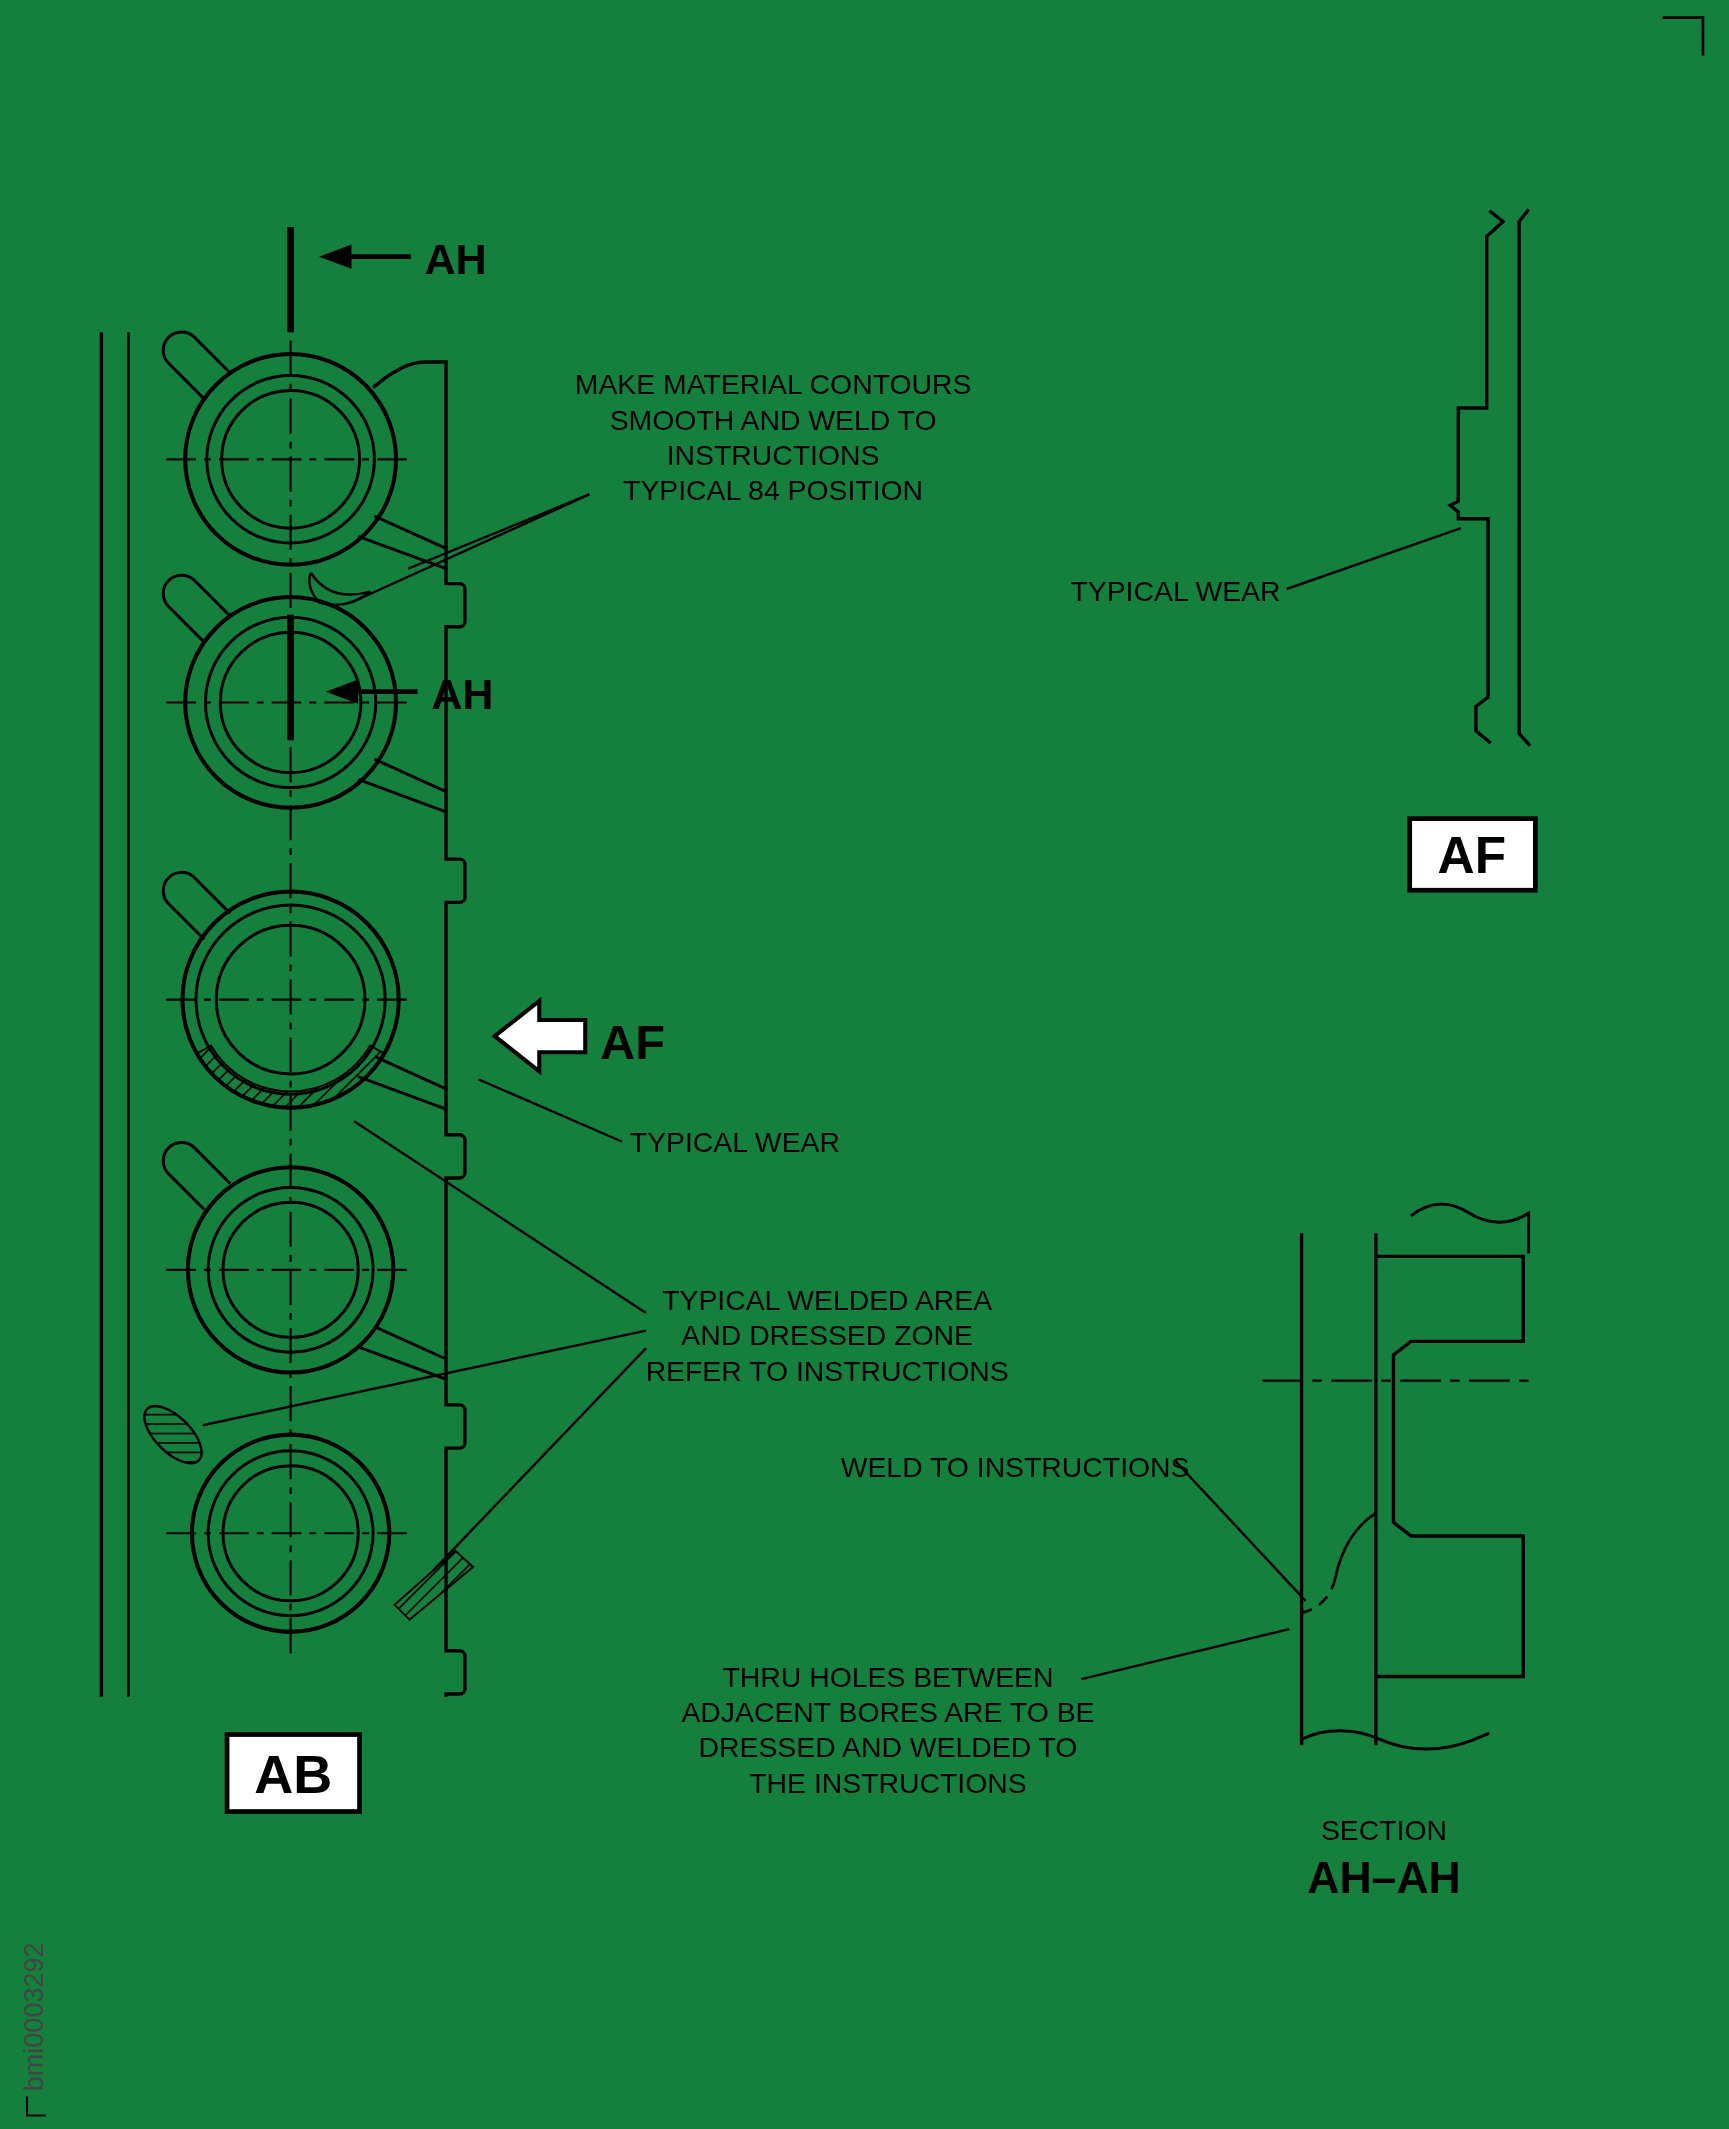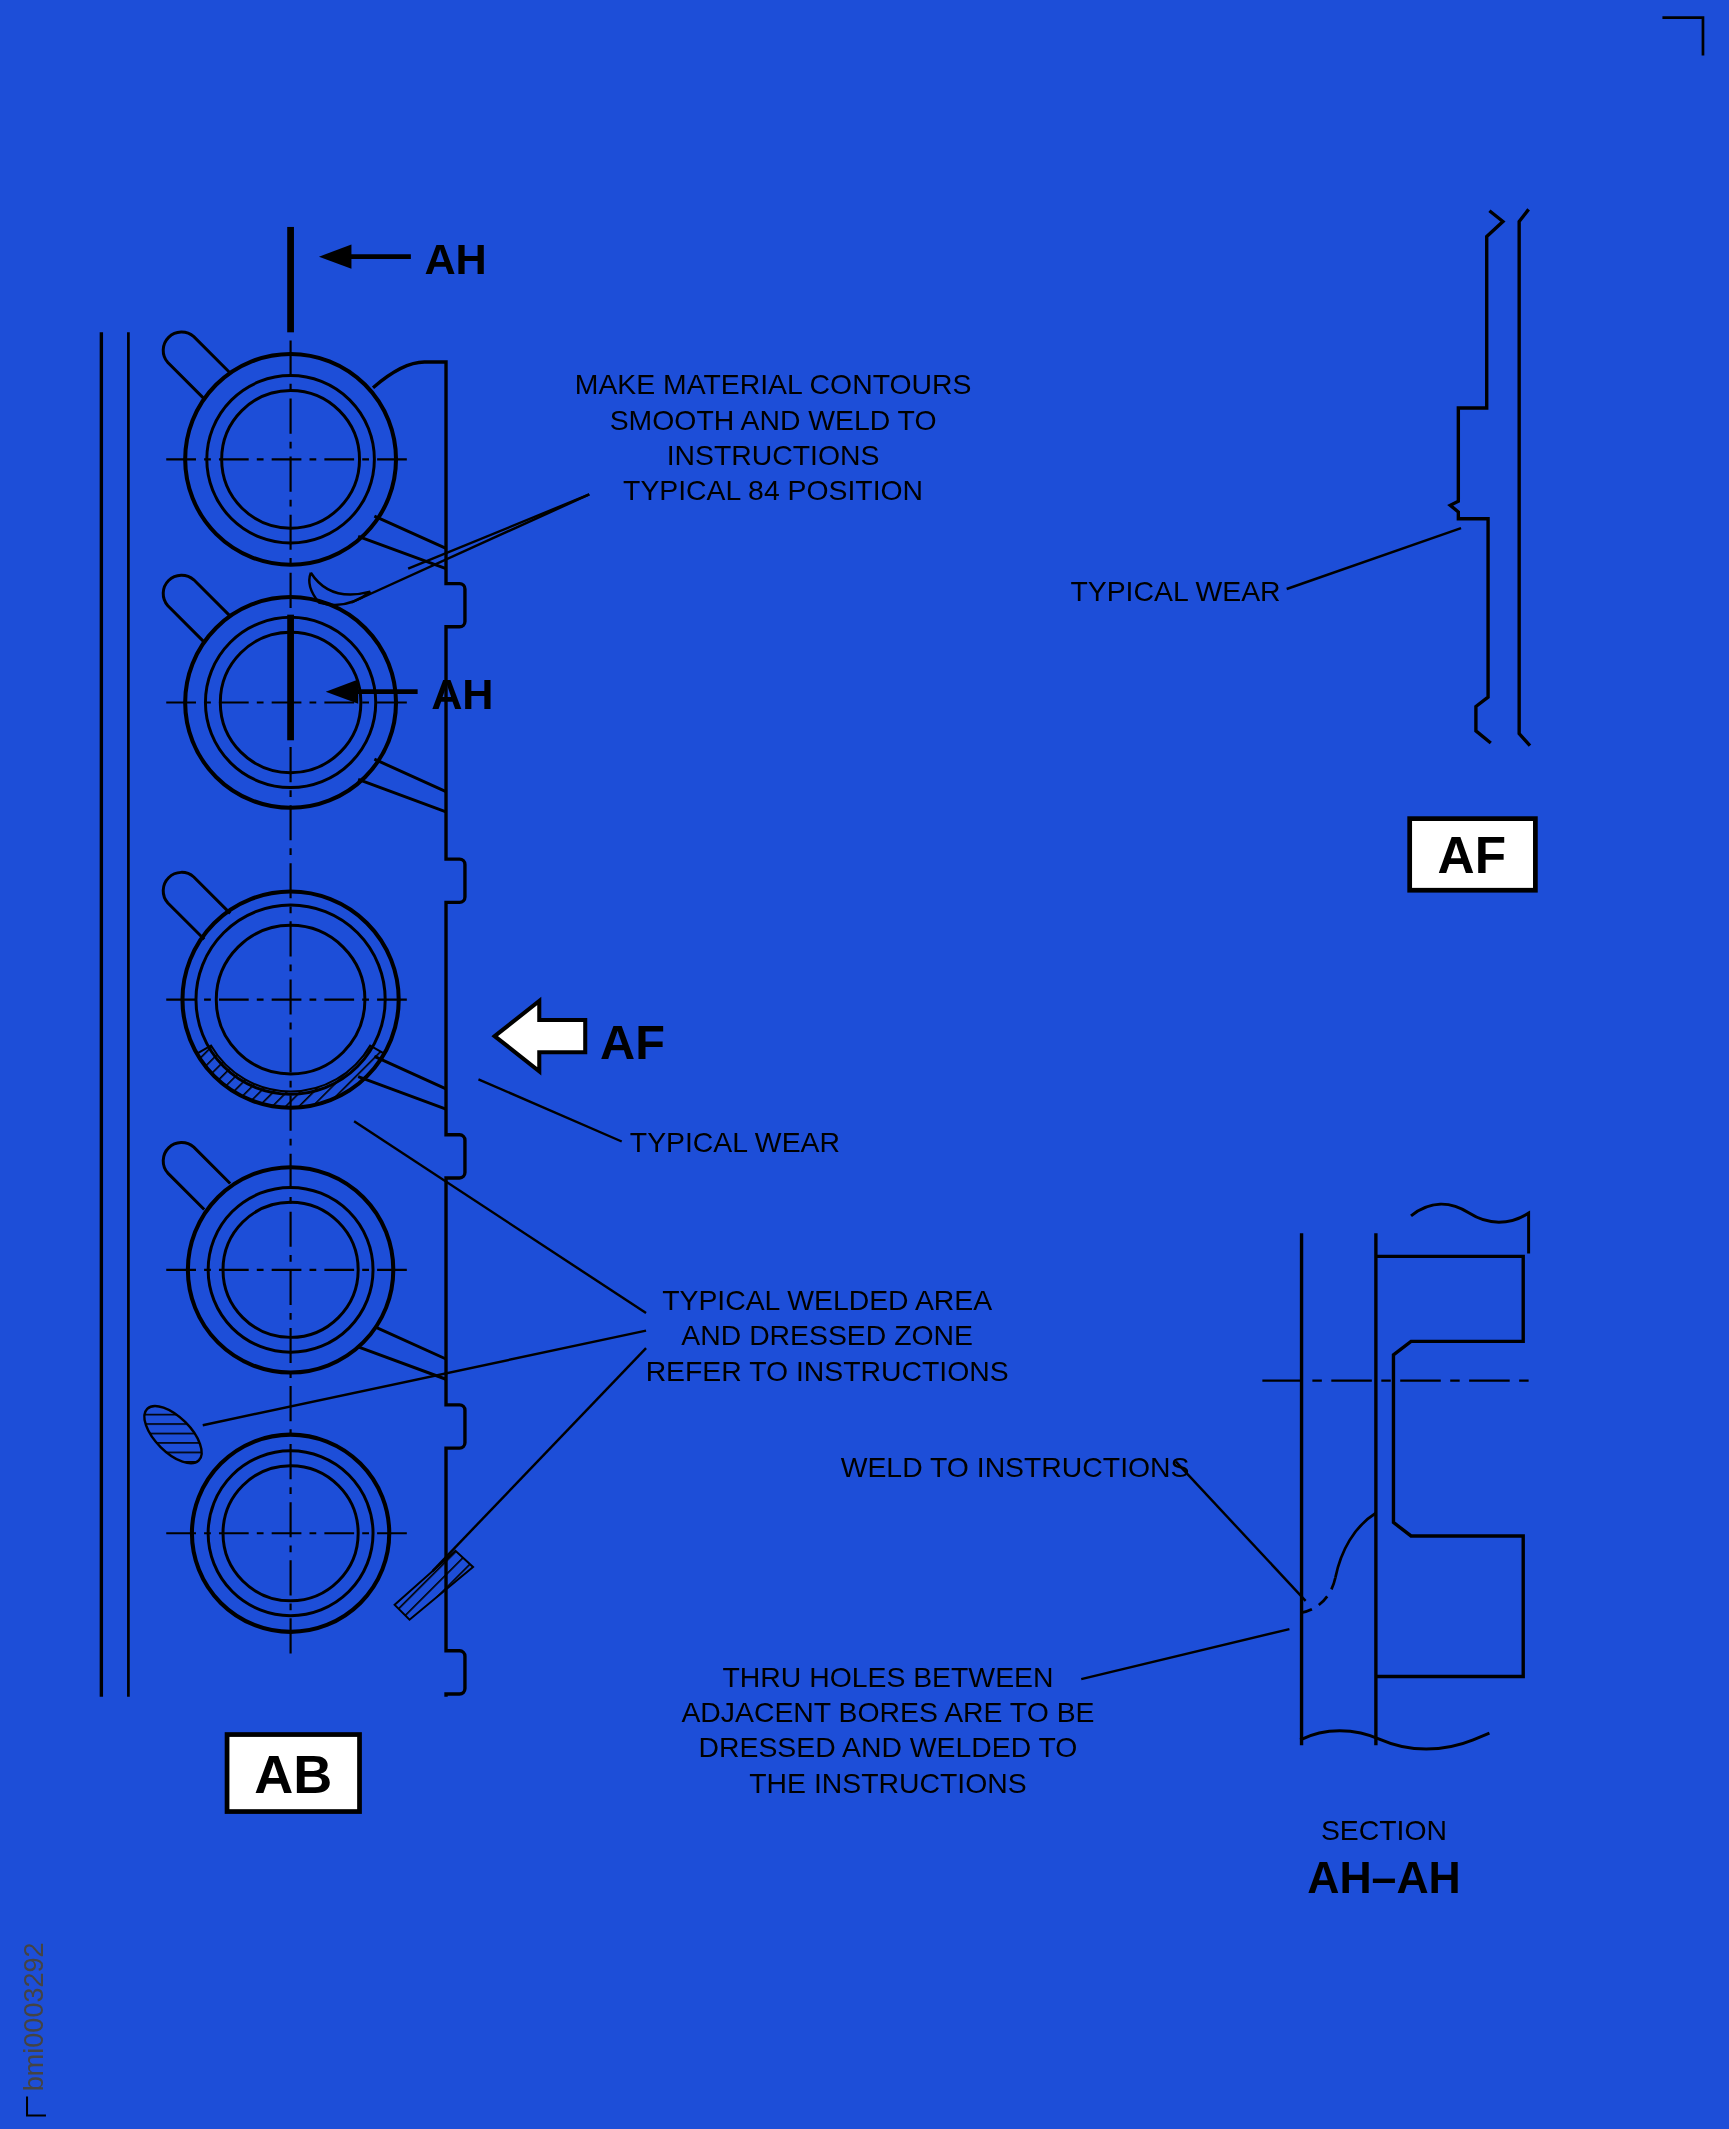--- a/index.html
+++ b/index.html
@@ -1,16 +1,16 @@
 <!DOCTYPE html>
 <html style="font-size:10.4px"><head>
 <meta charset="utf-8">
 <style>
   html,body{margin:0;padding:0;background:#ffffff;}
-  .page{position:relative;width:1730px;height:2129px;background:#1d4ed8;overflow:hidden;}
+  .page{position:relative;width:1730px;height:2129px;background:#15803d;overflow:hidden;}
   svg{display:block;width:100%;height:100%;}
   text{font-family:"Liberation Sans","DejaVu Sans",sans-serif;fill:#000;}
   .note{font-size:21px;text-anchor:middle;}
   .note-start{font-size:21px;text-anchor:start;}
   .biglabel{font-size:32px;font-weight:bold;text-anchor:start;}
   .boxlabel{font-size:40px;font-weight:bold;text-anchor:middle;}
   .sectionname{font-size:33px;font-weight:bold;text-anchor:middle;}
   .sectiontitle{font-size:21px;text-anchor:middle;}
   .idtext{font-size:20px;fill:#444;text-anchor:start;}
   .ln{stroke:#000;fill:none;}

